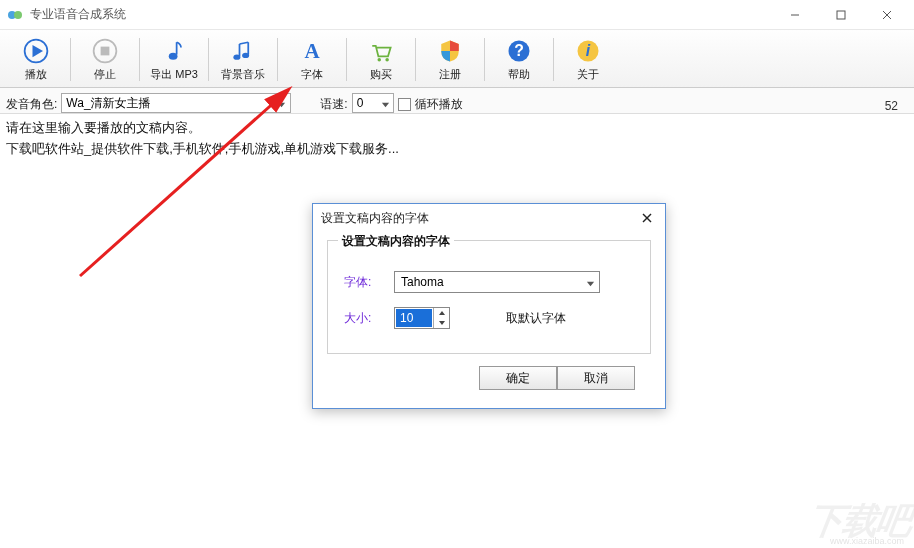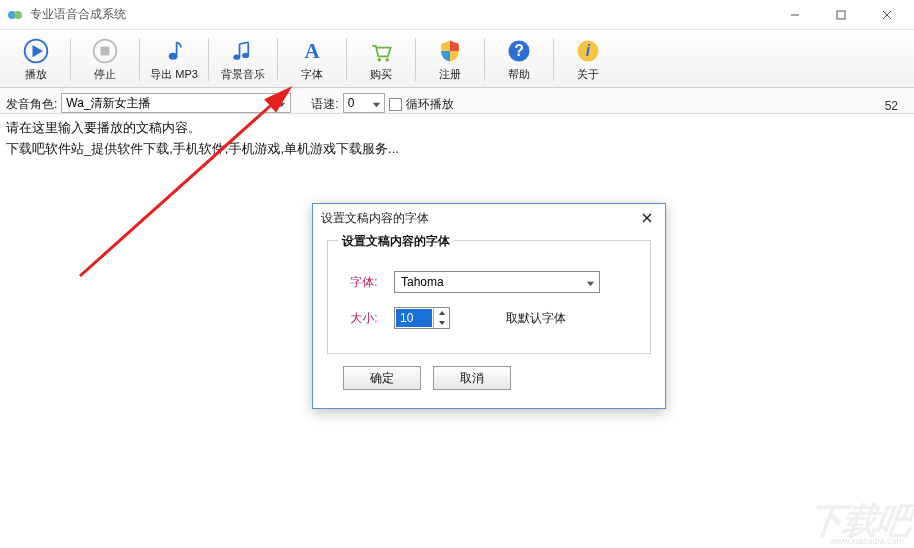--- a/index.html
+++ b/index.html
@@ -34,29 +34,29 @@
   
   .arrow { position:absolute; left:70px; top:86px; pointer-events:none;}
   
   .dialog { position:absolute; left:312px; top:203px; width:354px; background:#fff; border:1px solid #5a8fd6; box-shadow:0 3px 12px rgba(0,0,0,0.25); }
   .dlg-title { height:28px; display:flex; align-items:center; padding:0 8px; font-size:12px; color:#222; }
   .dlg-close { margin-left:auto; width:20px; height:20px; display:flex; align-items:center; justify-content:center; color:#222;}
   .dlg-body { padding:8px 14px 14px; }
   .group { border:1px solid #d0d0d0; border-radius:0; padding:16px 16px 24px; position:relative; }
   .group-title { position:absolute; top:-8px; left:10px; background:#fff; padding:0 4px; font-weight:bold; color:#111;}
   .frow { display:flex; align-items:center; margin-top:14px; gap:10px;}
-  .frow label { width:40px; text-align:center; color:#be185d;}
+  .frow label { width:40px; text-align:left; color:#6d28d9;}
   .font-select { flex:0 0 206px; height:22px; border:1px solid #888; background:#fff; display:flex; align-items:center; padding:0 6px; position:relative;}
   .font-select .caret { position:absolute; right:4px; top:5px;}
   .size-input { width:56px; height:22px; border:1px solid #888; display:flex; align-items:flex-end; background:#fff; position:relative;}
   .size-val { flex:1; background:#1a6fd9; color:#fff; padding:0 4px; margin:1px; height:18px; line-height:18px;}
   .spinner { width:16px; display:flex; flex-direction:column; border-left:1px solid #aaa;}
   .spinner div { height:10px; display:flex; align-items:center; justify-content:center;}
   .link-default { color:#111; margin-left:46px;}
-  .dlg-buttons { display:flex; justify-content:flex-start; gap:12px; padding:12px 16px 4px;}
+  .dlg-buttons { display:flex; justify-content:flex-end; padding:12px 16px 4px;}
   .btn { width:78px; height:24px; border:1px solid #999; background:linear-gradient(#fdfdfd,#e8e8e8); display:flex; align-items:center; justify-content:center; color:#111;}
   
   .watermark { position:absolute; right:4px; bottom:2px; font-size:36px; font-weight:900; color:rgba(0,0,0,0.06); letter-spacing:-2px; font-style:italic; transform:skewX(-8deg);}
   .wm-sub { position:absolute; right:10px; bottom:2px; font-size:9px; color:rgba(0,0,0,0.12);}
   
   .caret svg { width:9px; height:9px; }
 </style>
 </head>
 <body>
 
@@ -180,21 +180,21 @@
 </div>
 
 <div class="optbar">
   <label>发音角色:</label>
   <div class="role-select">
     <span>Wa_清新女主播</span>
     <span class="caret"><svg viewBox="0 0 10 10">
           <polygon points="1,3 9,3 5,8" fill="#555"></polygon>
         </svg></span>
   </div>
-  <label style="margin-left:16px;">语速:</label>
+  <label style="margin-left:25px;">语速:</label>
   <div class="speed-select">
     <span>0</span>
     <span class="caret"><svg viewBox="0 0 10 10">
           <polygon points="1,3 9,3 5,8" fill="#555"></polygon>
         </svg></span>
   </div>
   <span style="display:flex; align-items:center; gap:4px;">
     <span class="chk"></span>
     <label>循环播放</label>
   </span>

